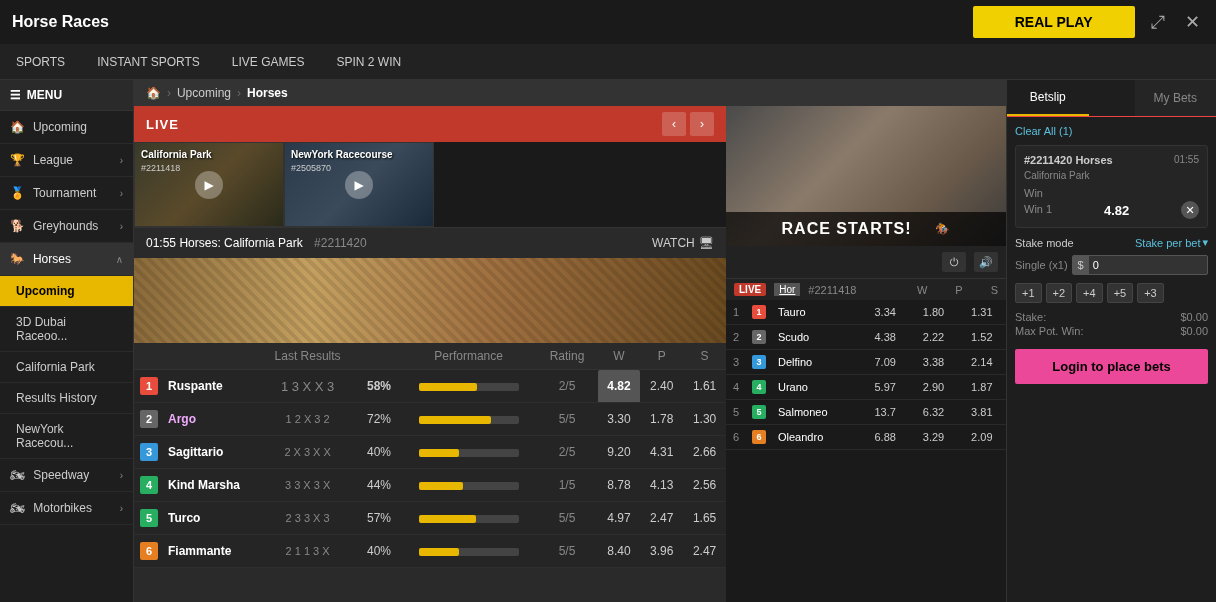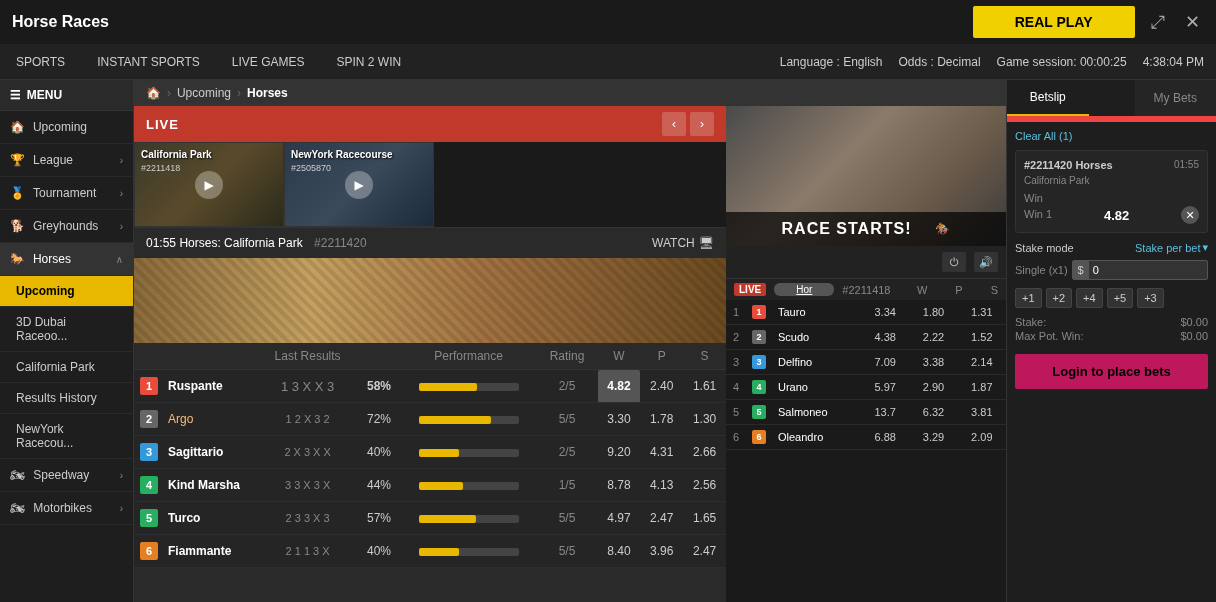--- a/index.html
+++ b/index.html
@@ -359,22 +359,22 @@
       color: #fff;
       font-size: 10px;
       font-weight: bold;
       padding: 1px 5px;
       border-radius: 2px;
     }
     .race-number-badge {
       background: #555;
       color: #fff;
       font-size: 10px;
-      padding: 1px 22px;
-      border-radius: 6px;
+      padding: 1px 5px;
+      border-radius: 0;
       text-decoration: underline;
     }
     .live-odds-table tbody td {
       padding: 5px 6px;
       text-align: center;
       border-bottom: 1px solid #2a2a2a;
       color: #ccc;
       font-size: 11px;
     }
     .pos-num {
@@ -393,21 +393,21 @@
     .betslip-panel {
       width: 210px;
       background: #1e1e1e;
       border-left: 1px solid #333;
       display: flex;
       flex-direction: column;
       flex-shrink: 0;
     }
     .betslip-tabs {
       display: flex;
-      border-bottom: 6px solid #ef4444;
+      border-bottom: 1px solid #ef4444;
       gap: 46px;
     }
     .betslip-tab {
       flex: 1;
       padding: 10px 6px;
       text-align: center;
       cursor: pointer;
       font-size: 12px;
       color: #888;
       background: #252525;
@@ -531,21 +531,21 @@
       color: #888;
       margin-bottom: 8px;
     }
     .stake-summary-row {
       display: flex;
       justify-content: space-between;
       margin-bottom: 2px;
       gap: 36px;
     }
     .login-btn {
-      background: #be185d;
+      background: #ec4899;
       color: #000;
       border: none;
       width: 100%;
       padding: 10px;
       font-size: 13px;
       font-weight: bold;
       cursor: pointer;
       border-radius: 2px;
       margin-top: 4px;
     }
@@ -566,26 +566,20 @@
     <button class="icon-btn">✕</button>
   </div>
 </div>
 
 <div class="nav-bar">
   <div class="nav-bar-left">
     <span class="nav-item">SPORTS</span>
     <span class="nav-item">INSTANT SPORTS</span>
     <span class="nav-item">LIVE GAMES</span>
     <span class="nav-item">SPIN 2 WIN</span>
-  </div>
-  <div class="nav-bar-right">
-    <span>Language : English</span>
-    <span>Odds : Decimal</span>
-    <span>Game session: 00:00:25</span>
-    <span>4:38:04 PM</span>
   </div>
 </div>
 
 <div class="main-layout">
 
   <div class="sidebar">
     <div class="menu-header">
       <span>☰</span>
       <span>MENU</span>
     </div>
@@ -721,21 +715,21 @@
     </td>
     <td style="color:#888;">2/5</td>
     <td style="background:#555;color:#fff;font-weight:bold;border-radius:2px;">4.82</td>
     <td class="odd-blue">2.40</td>
     <td class="odd-blue">1.61</td>
   </tr>
               <tr>
     <td>
       <span class="number-badge" style="background:#666">2</span>
     </td>
-    <td class="horse-name" style="color:#fdba74;font-weight:normal;">Argo</td>
+    <td class="horse-name" style="color:#f0abfc;font-weight:bold;">Argo</td>
     <td style="color:#888;font-size:11px;">1 2 X 3 2</td>
     <td style="color:#ccc;">72%</td>
     <td>
       <div class="perf-track"><div class="perf-fill" style="width:72%"></div></div>
     </td>
     <td style="color:#888;">5/5</td>
     <td class="odd-blue">3.30</td>
     <td class="odd-blue">1.78</td>
     <td class="odd-blue">1.30</td>
   </tr>

